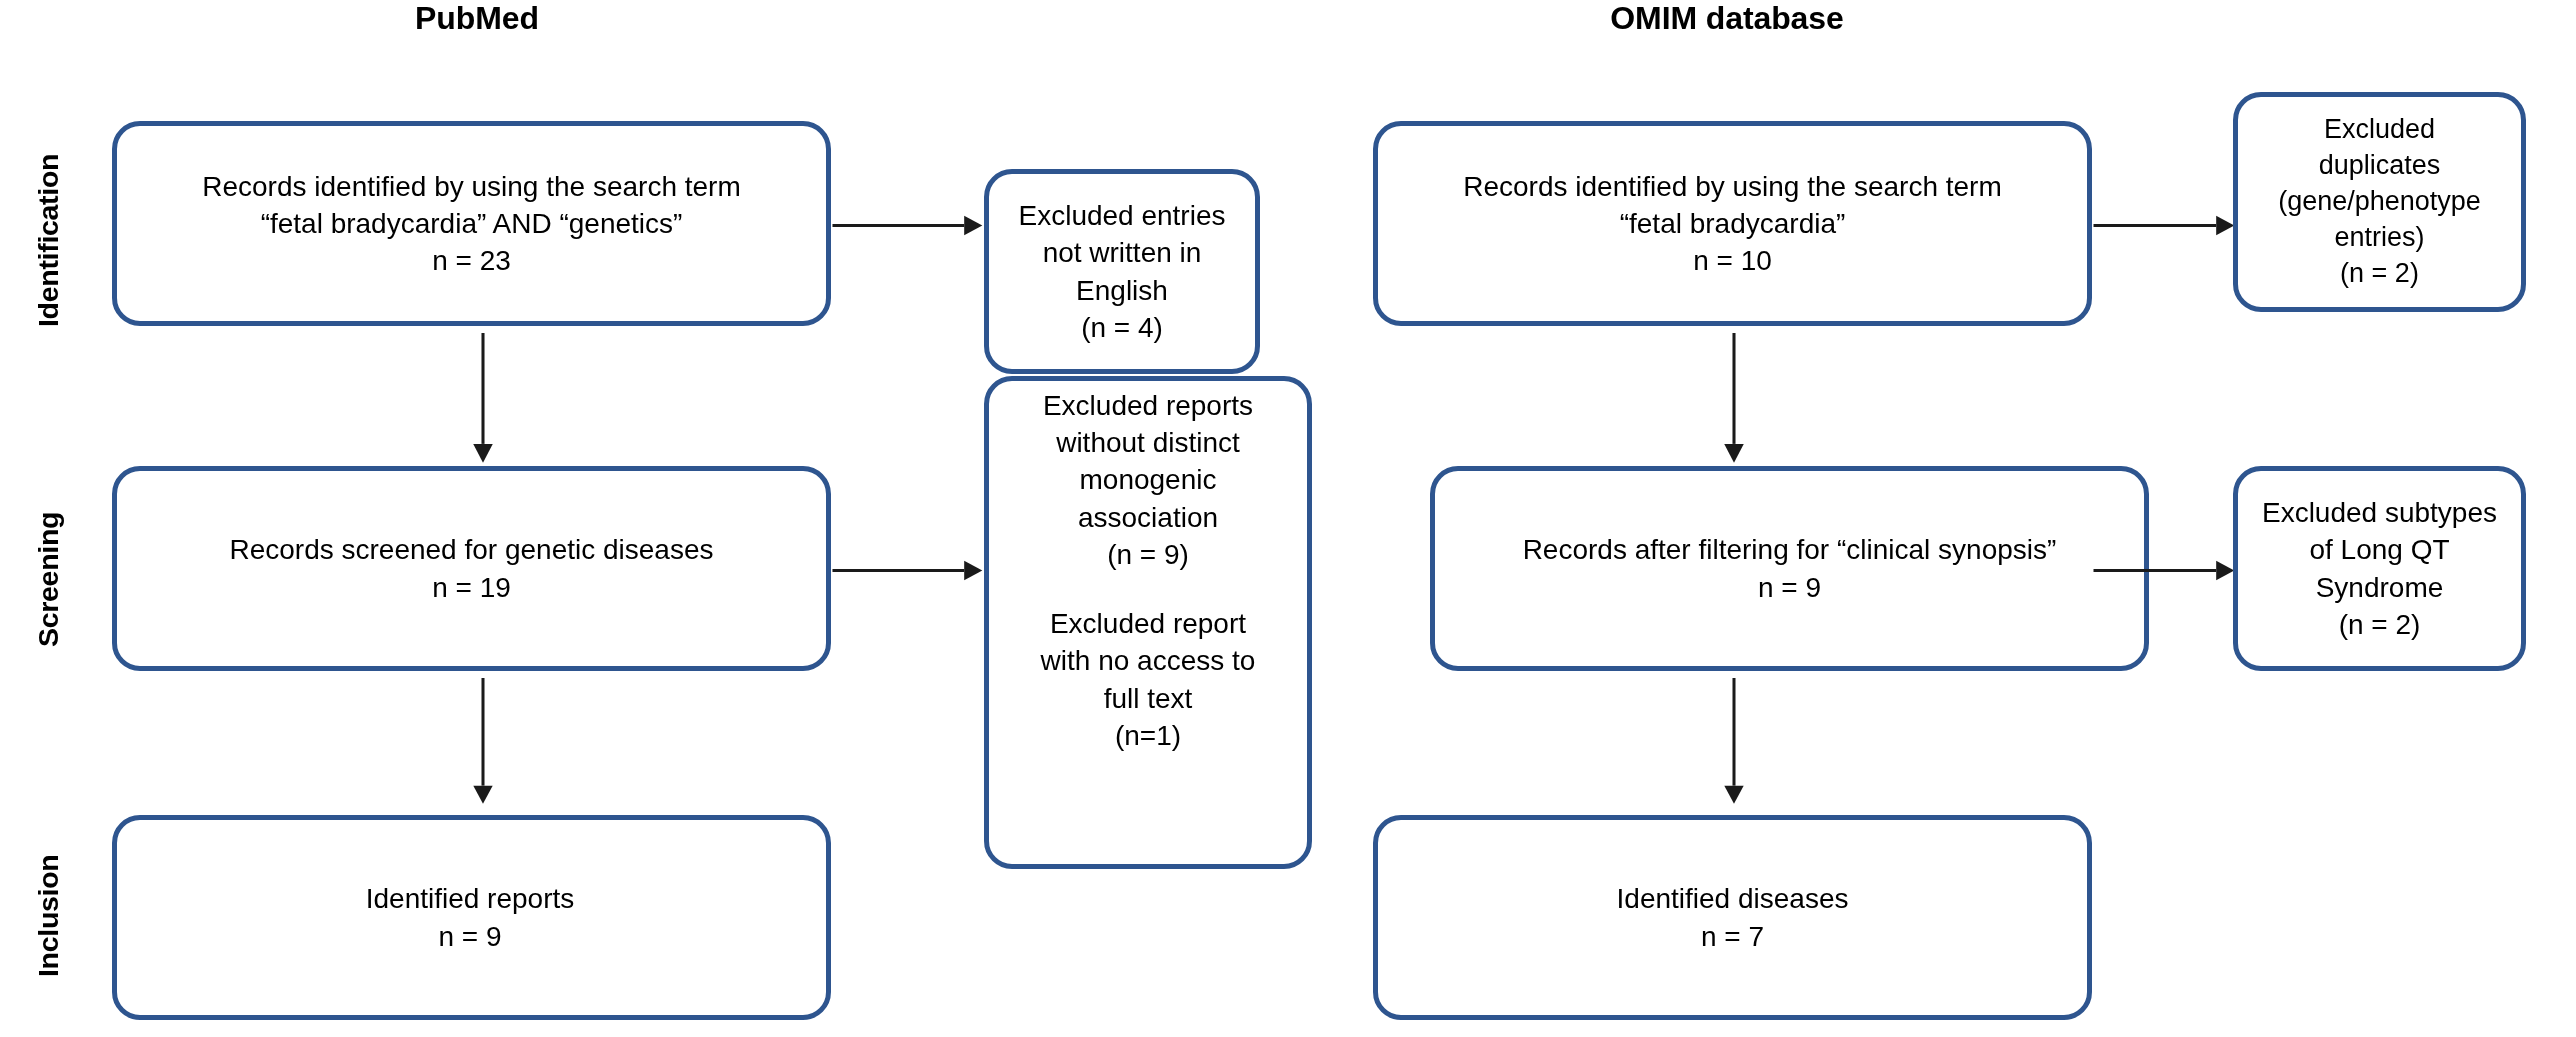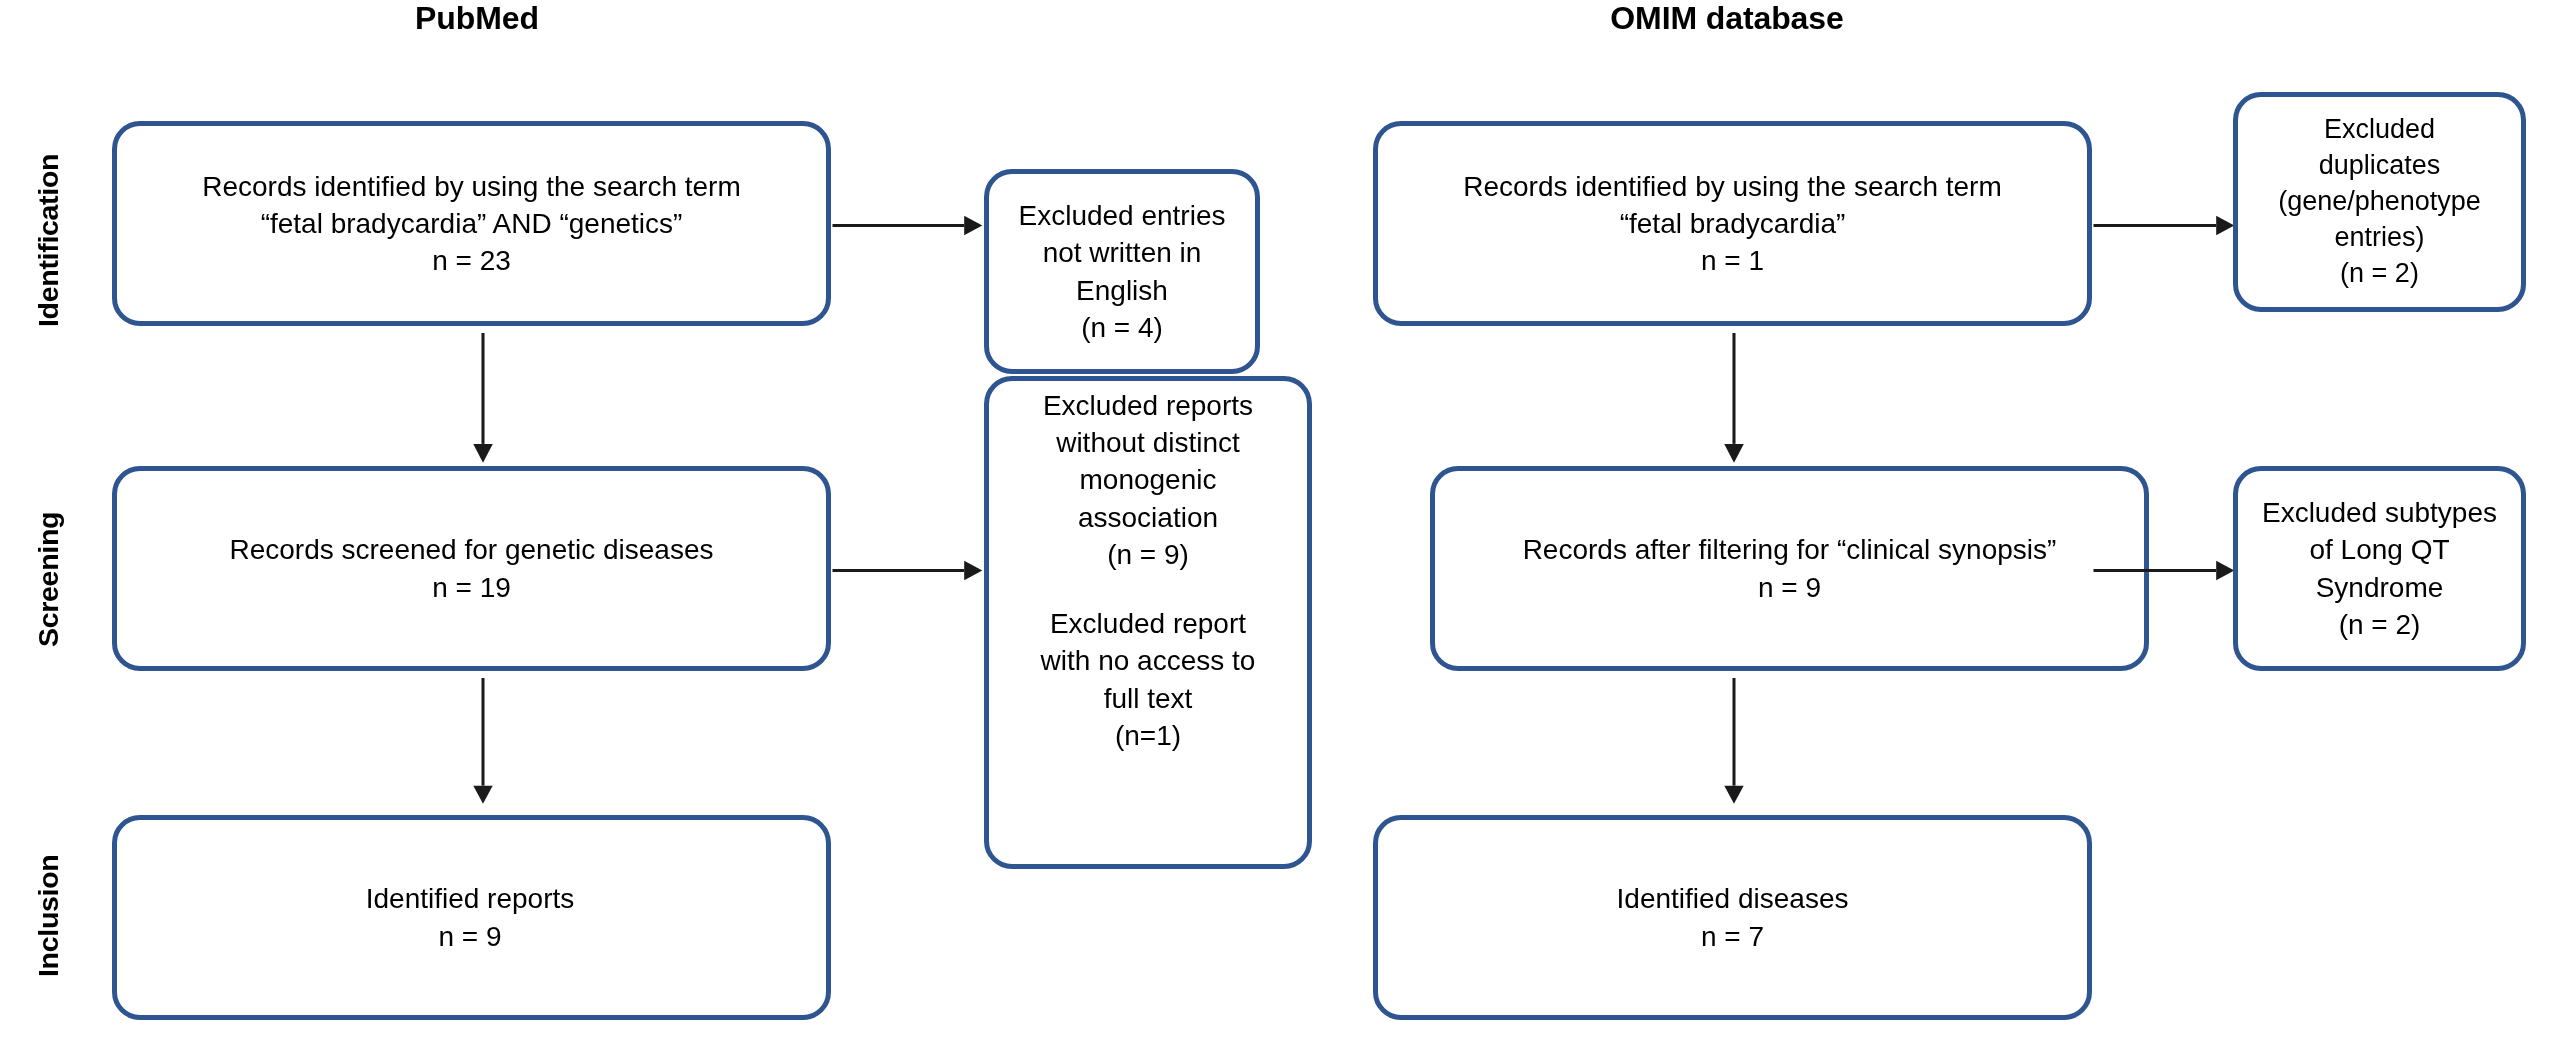--- a/index.html
+++ b/index.html
@@ -100,21 +100,21 @@
   <div class="box" style="left:984px; top:121px; width:276px; height:205px;margin-top:48px;">
     <span class="line">Excluded entries</span>
     <span class="line">not written in</span>
     <span class="line">English</span>
     <span class="line">(n = 4)</span>
   </div>
 
   <div class="box" style="left:1373px; top:121px; width:719px; height:205px;">
     <span class="line">Records identified by using the search term</span>
     <span class="line">“fetal bradycardia”</span>
-    <span class="line">n = 1</span>
+    <span class="line">n = 10</span>
   </div>
 
   <div class="conn" style="left:2093px; top:211px;">
     <svg width="143" height="29" viewBox="0 0 235 48">
       <line x1="0" y1="24" x2="203" y2="24" stroke="#1a1a1a" stroke-width="5"></line>
       <polygon points="203,8 233,24 203,40" fill="#1a1a1a"></polygon>
     </svg>
   </div>
 
   <div class="box" style="left:2233px; top:92px; width:293px; height:220px; font-size:27px;">

